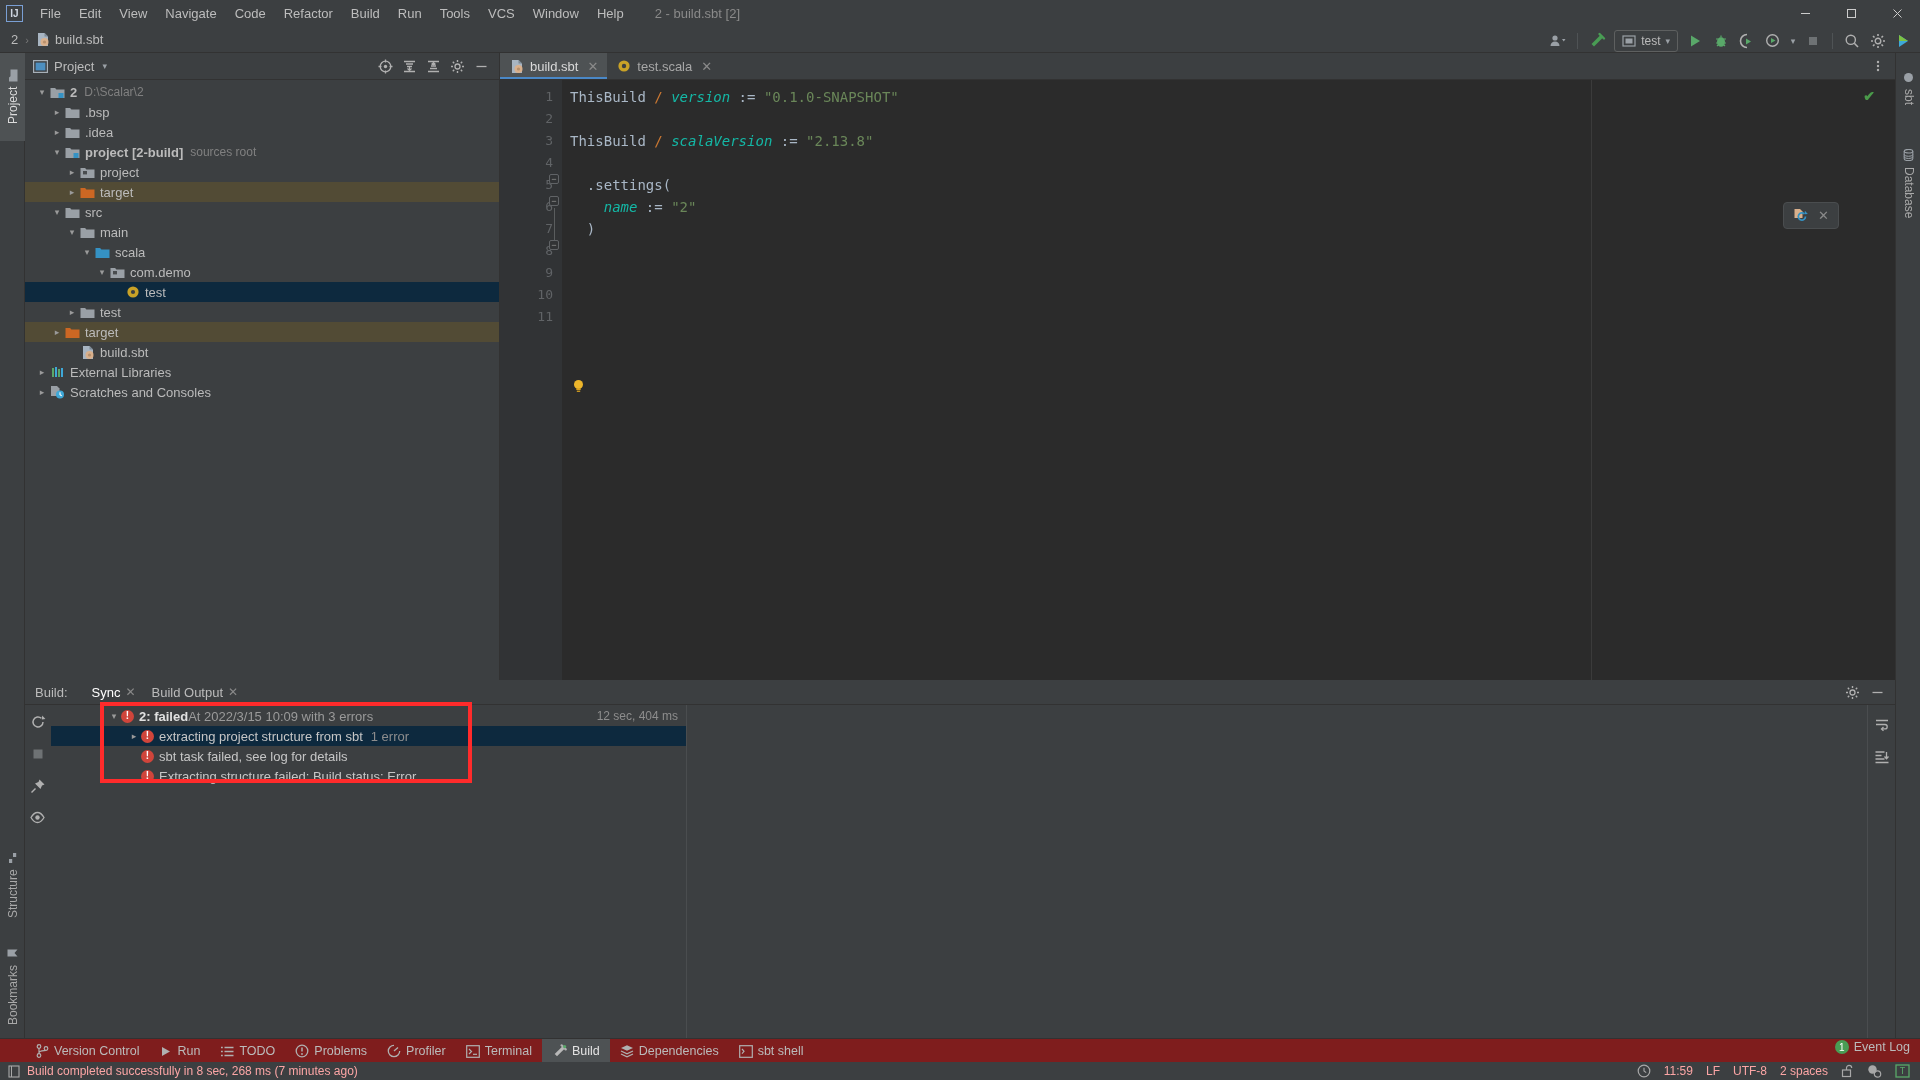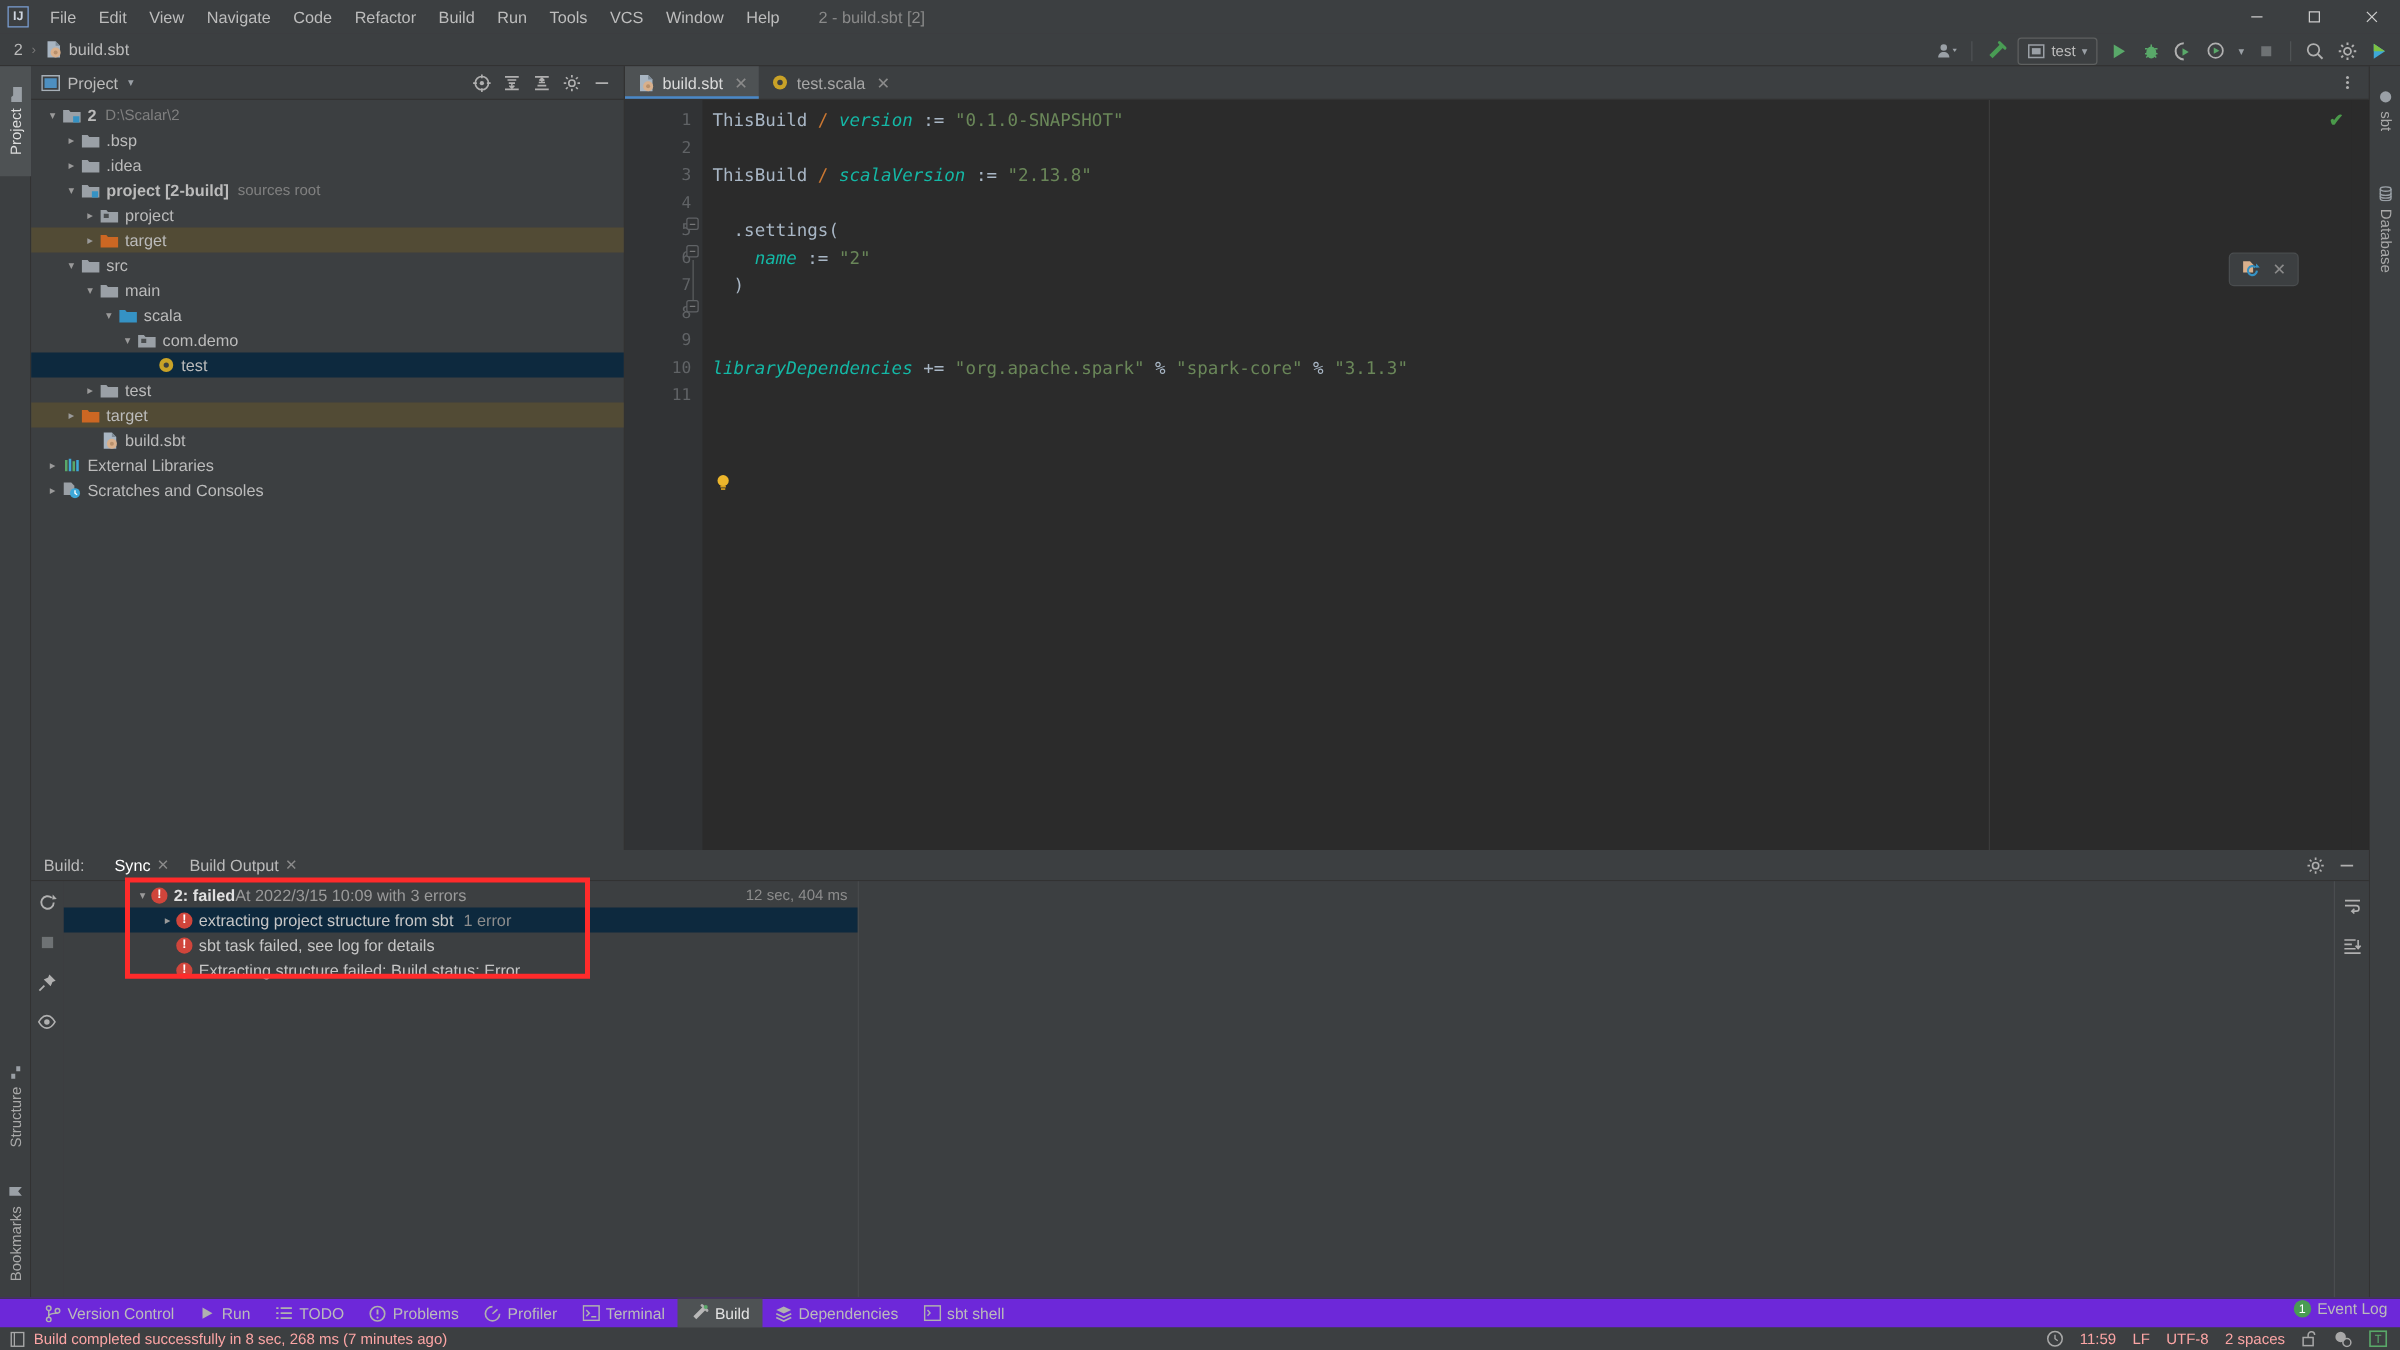--- a/index.html
+++ b/index.html
@@ -221,21 +221,21 @@
     flex:1; background:#3c3f41; border-left:1px solid #4a4d4f;
   }
   .buildout-right {
     width:28px; background:#3c3f41; border-left:1px solid #4a4d4f;
     display:flex; flex-direction:column; align-items:center; padding-top:10px; gap:12px;
   }
 
   
   .bottomtools {
     position:absolute; left:0; top:1038px; width:1920px; height:24px;
-    background:#6d28d9; display:flex; align-items:center; padding-left:26px;
+    background:#7f1d1d; display:flex; padding-left:26px;
     border-top:1px solid #323232;
   }
   .bt {
     display:flex; align-items:center; gap:5px; height:24px; padding:0 10px;
     font-size:12.5px; color:#bbbbbb;
   }
   .bt.active { background:#4e5254; color:#e3e3e3; }
 
   
   .statusbar {
@@ -706,21 +706,20 @@
         <div id="code-lines">
             <div class="cline"><span class="ident">ThisBuild </span><span class="kw">/</span><span class="ident"> </span><span class="fld">version</span><span class="op"> := </span><span class="str">"0.1.0-SNAPSHOT"</span></div>
             <div class="cline">&nbsp;</div>
             <div class="cline"><span class="ident">ThisBuild </span><span class="kw">/</span><span class="ident"> </span><span class="fld">scalaVersion</span><span class="op"> := </span><span class="str">"2.13.8"</span></div>
             <div class="cline">&nbsp;</div>
             <div class="cline"><span class="ident">  .settings(</span></div>
             <div class="cline"><span class="ident">    </span><span class="fld">name</span><span class="op"> := </span><span class="str">"2"</span></div>
             <div class="cline"><span class="ident">  )</span></div>
             <div class="cline">&nbsp;</div>
             <div class="cline">&nbsp;</div>
-            <div class="cline"><span class="fld">libraryDependencies</span><span class="op"> += </span><span class="str">"org.apache.spark"</span><span class="op"> % </span><span class="str">"spark-core"</span><span class="op"> % </span><span class="str">"3.1.3"</span></div>
           </div>
         <div class="bulb" style="top:299px">
           <svg width="13" height="14" viewBox="0 0 13 14">
             <circle cx="6.5" cy="5.5" r="4.5" fill="#edb62b"></circle>
             <rect x="4.3" y="9.5" width="4.4" height="1.5" fill="#d8a01e"></rect>
             <rect x="4.8" y="11.6" width="3.4" height="1.3" fill="#d8a01e"></rect>
           </svg>
         </div>
         <div class="rightmargin"></div>
       </div>

